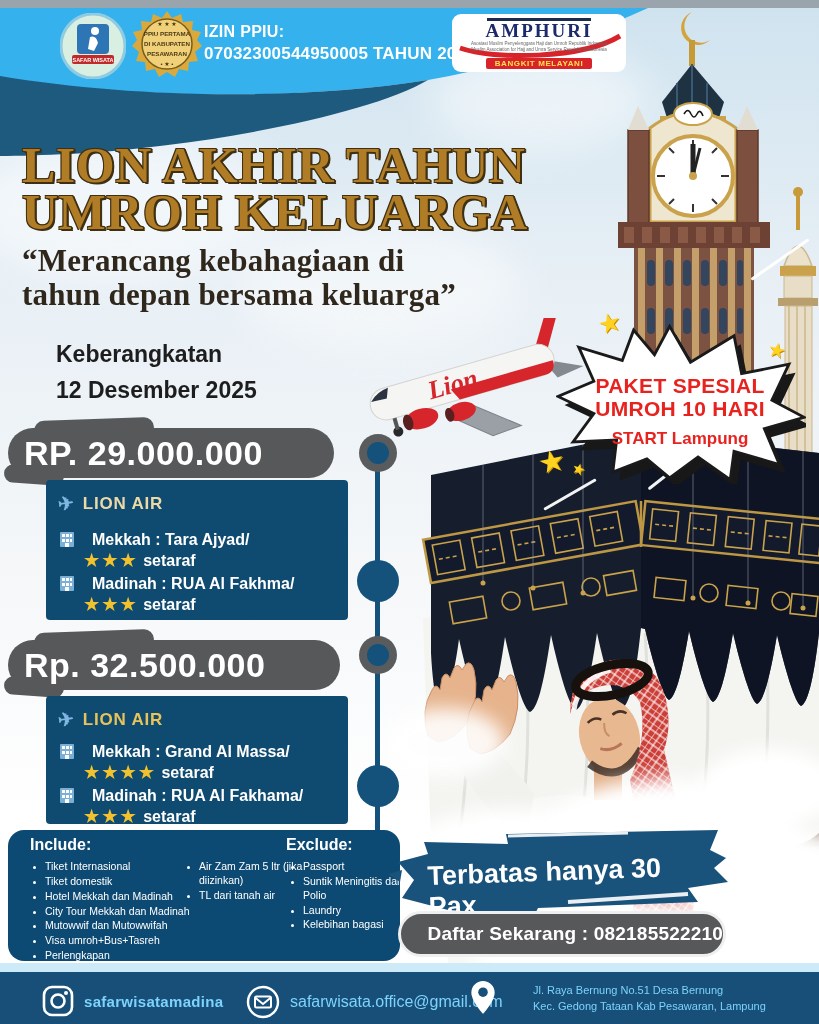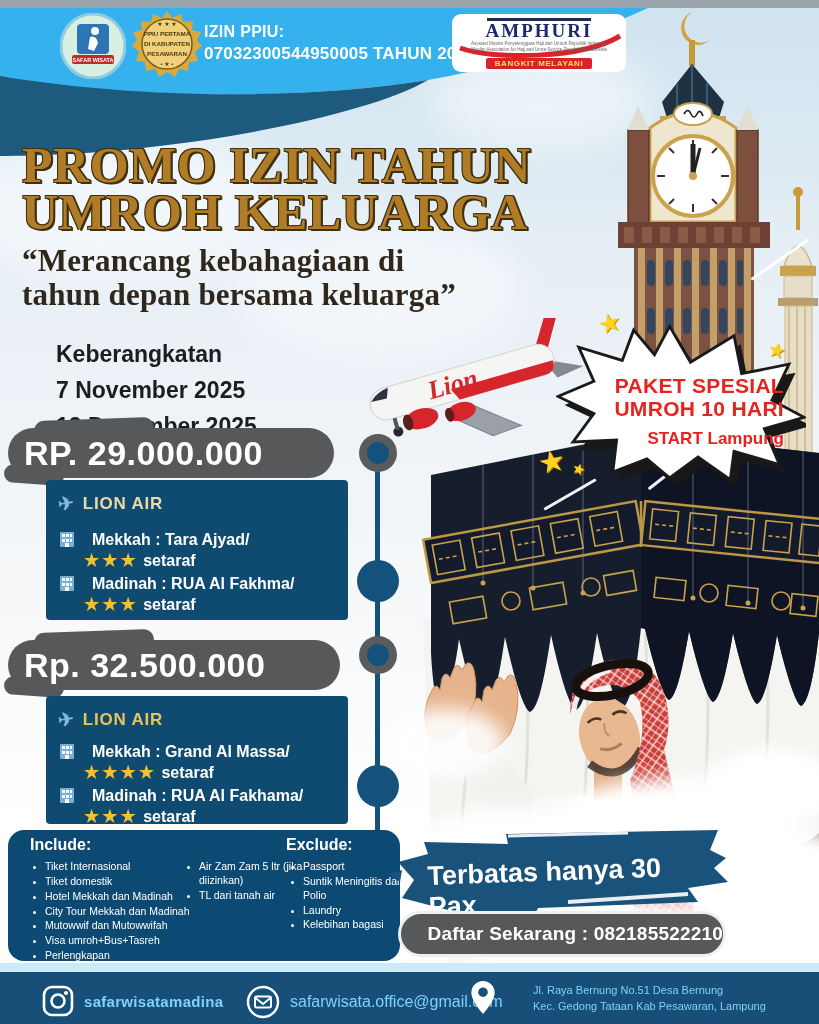--- a/index.html
+++ b/index.html
@@ -52,21 +52,21 @@
   .card .gap{height:12px;}
   .hotel-ico{width:18px;height:18px;flex:0 0 18px;margin-top:1px;}
 
   
   .tl-line{left:375px;top:446px;width:5px;height:455px;background:#14527c;}
   .dot{border-radius:50%;background:#14527c;}
   .dot-ring{border-radius:50%;background:#5a5b5d;display:flex;align-items:center;justify-content:center;}
   .dot-ring .inner{width:22px;height:22px;border-radius:50%;background:#14527c;}
 
   
-  .burst-text{left:576px;top:366px;width:208px;text-align:right;color:#e8221f;font-weight:800;z-index:6;}
+  .burst-text{left:576px;top:366px;width:208px;text-align:center;color:#e8221f;font-weight:800;z-index:6;}
   .burst-text .b1{font-size:21px;line-height:23px;letter-spacing:.3px;}
   .burst-text .b3{font-size:17px;margin-top:9px;}
   .speed{position:absolute;height:3px;background:#fff;border-radius:2px;opacity:.95;z-index:5;}
   .deco-star{position:absolute;color:#ffd21f;text-shadow:1px 1px 0 #c98f00;z-index:6;}
 
   
   .inc-box{left:8px;top:822px;width:392px;height:131px;background:#0d4a73;border-radius:16px;z-index:7;}
   .inc-head{position:absolute;color:#fff;font-weight:800;font-size:16px;}
   .inc-list{position:absolute;margin:0;padding-left:13px;color:#fff;font-size:10.5px;line-height:1.32;font-weight:500;}
   .inc-list li{margin:0 0 1px 0;}
@@ -208,31 +208,30 @@
     <svg class="amphuri-swoosh" width="170" height="34" viewBox="0 0 170 34">
       <path d="M6,22 C40,34 128,33 166,10" stroke="#d8232a" stroke-width="5" fill="none"></path>
     </svg>
     <div class="amphuri-title">AMPHURI</div>
     <div class="amphuri-sub">Asosiasi Muslim Penyelenggara Haji dan Umroh Republik Indonesia</div>
     <div class="amphuri-sub">Muslim Association for Hajj and Umra Service Republic of Indonesia</div>
     <div class="amphuri-ribbon">BANGKIT MELAYANI</div>
   </div>
 
   <div class="abs title" style="z-index:4">
-    <div>PROMO IZIN TAHUN</div>
+    <div>LION AKHIR TAHUN</div>
     <div>UMROH KELUARGA</div>
   </div>
   <div class="abs quote" style="z-index:4">
     <div>“Merancang kebahagiaan di</div>
     <div>tahun depan bersama keluarga”</div>
   </div>
 
   <div class="abs departure" style="z-index:4">
     <div>Keberangkatan</div>
-    <div>7 November 2025</div>
     <div>12 Desember 2025</div>
   </div>
 
   <svg class="abs" style="left:350px;top:310px;z-index:5" width="240" height="132" viewBox="0 0 240 132">
     <g transform="rotate(-16 120 66)">
       <path d="M118,88 L158,120 L128,122 L92,92 Z" fill="#9aa0a6" stroke="#7d8288" stroke-width="1"></path>
       <path d="M196,62 L234,80 L206,84 Z" fill="#84898f"></path>
       <path d="M192,50 L212,18 L222,24 L204,54 Z" fill="#d6252b"></path>
       <rect x="18" y="46" width="190" height="32" rx="16" fill="#f5f5f4" stroke="#d3d3d0" stroke-width="1"></rect>
       <path d="M100,66 H206 a10,10 0 0 1 -10,12 H106 Z" fill="#d6252b"></path>

